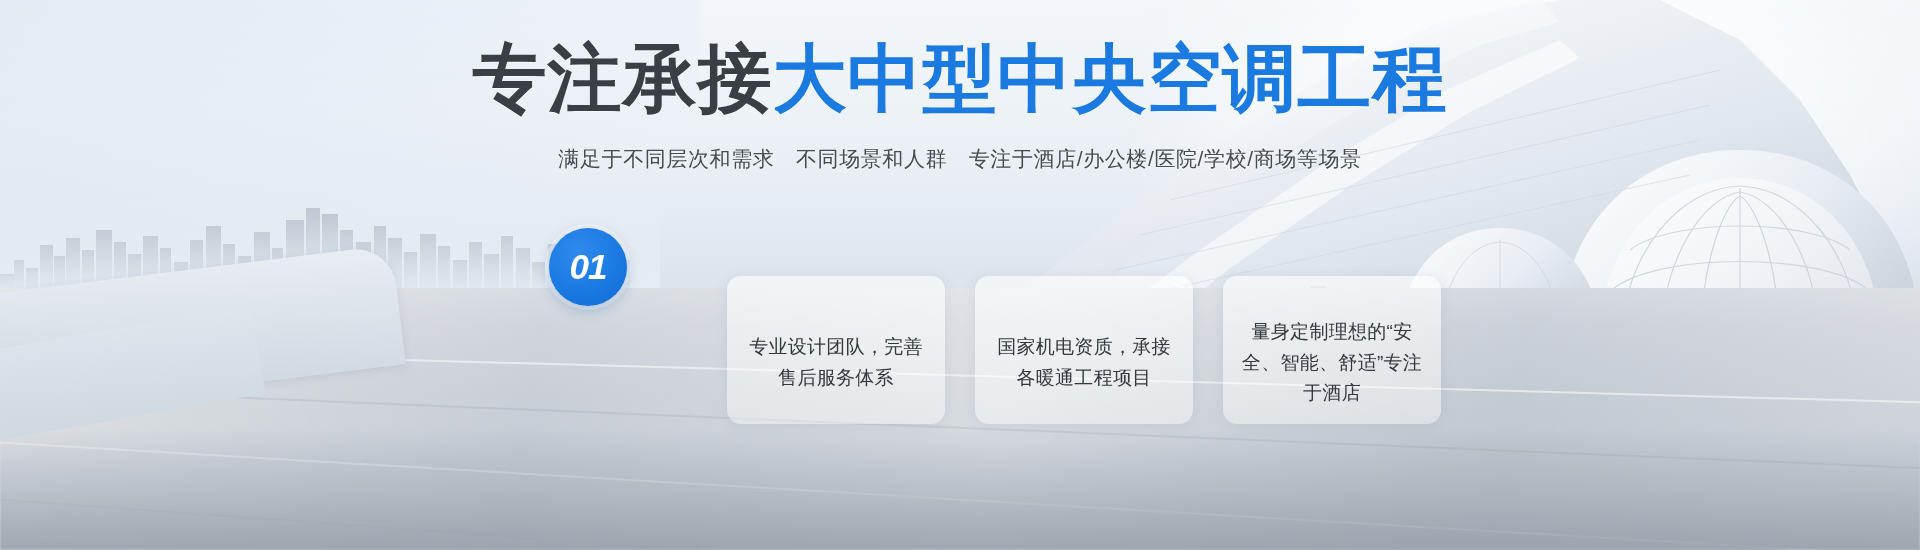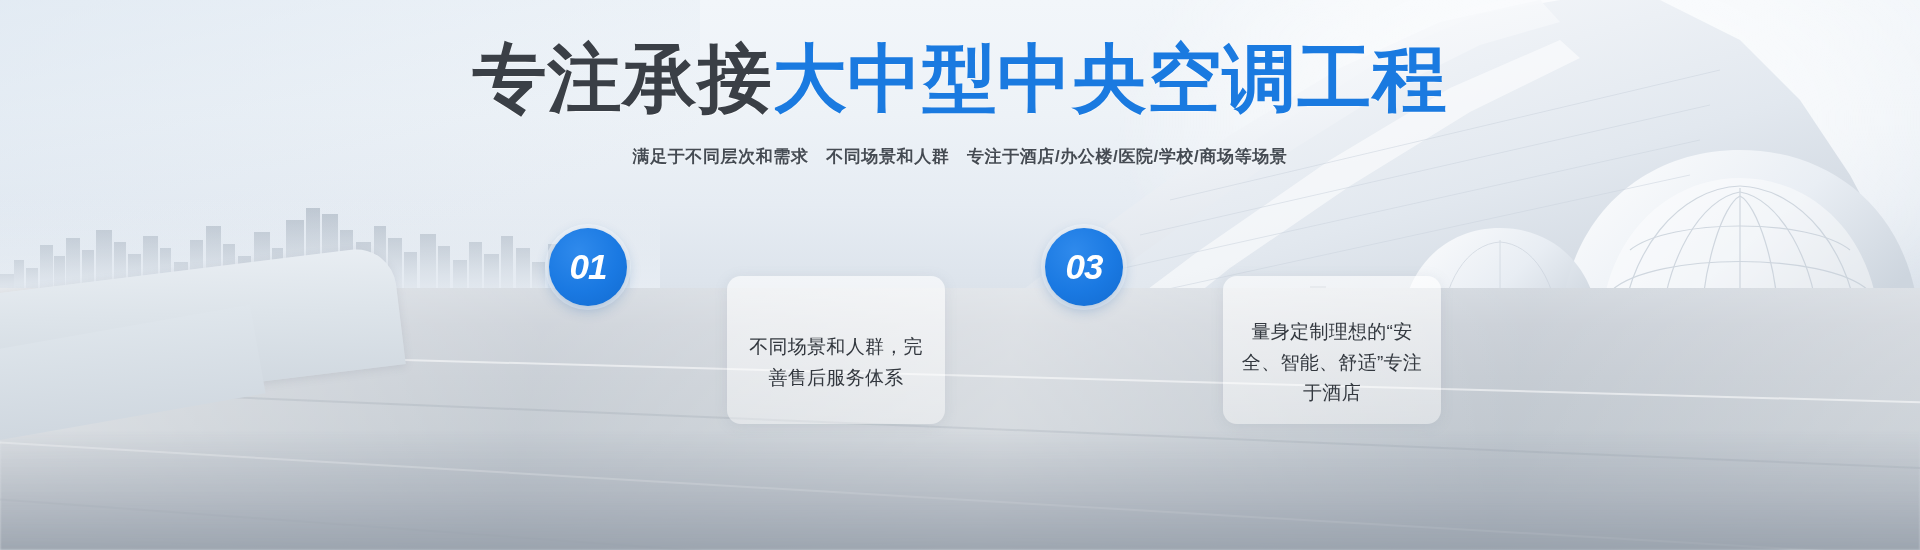--- a/index.html
+++ b/index.html
@@ -77,23 +77,22 @@
     position:absolute;left:0;top:42px;width:1920px;
     text-align:center;white-space:nowrap;
     font-size:74px;font-weight:bold;letter-spacing:1px;line-height:1;
   }
   .t-dark{color:#3a3f46;text-shadow:0 1px 0 rgba(255,255,255,.55);}
   .t-blue{color:#1a7ae0;text-shadow:0 1px 0 rgba(255,255,255,.45);}
 
   .subtitle{
     position:absolute;left:0;top:145px;width:1920px;
     text-align:center;white-space:nowrap;
-    font-size:17px;color:#454b53;letter-spacing:.6px;
+    font-size:21px;color:#454b53;letter-spacing:.6px;
     text-shadow:0 1px 2px rgba(255,255,255,.6);
-    font-weight:bold;
   }
 
   .cards{
     position:absolute;left:0;top:228px;width:1920px;height:230px;
     display:flex;justify-content:center;align-items:flex-start;gap:30px;
   }
   .card{position:relative;width:218px;height:200px;}
   .card-box{
     position:absolute;left:0;top:48px;width:218px;height:148px;
     background:linear-gradient(180deg,rgba(255,255,255,.62) 0%,rgba(255,255,255,.50) 55%,rgba(255,255,255,.40) 100%);
@@ -259,26 +258,28 @@
     <div class="subtitle">满足于不同层次和需求　不同场景和人群　专注于酒店/办公楼/医院/学校/商场等场景</div>
 
     <div class="cards">
 
       <div class="card">
         <div class="badge">01</div>
       </div>
 
       <div class="card">
         <div class="card-box">
-          <div class="card-text">不同场景和人群，完善售后服务体系</div>
+          <div class="card-text">专业设计团队，完善售后服务体系</div>
         </div>
       </div>
 
       <div class="card">
-        <div class="badge">03</div>
+        <div class="card-box">
+          <div class="card-text">国家机电资质，承接各暖通工程项目</div>
+        </div>
       </div>
 
       <div class="card">
         <div class="card-box">
           <div class="card-text">量身定制理想的“安全、智能、舒适”专注于酒店</div>
         </div>
       </div>
 
     </div>
   </div>

